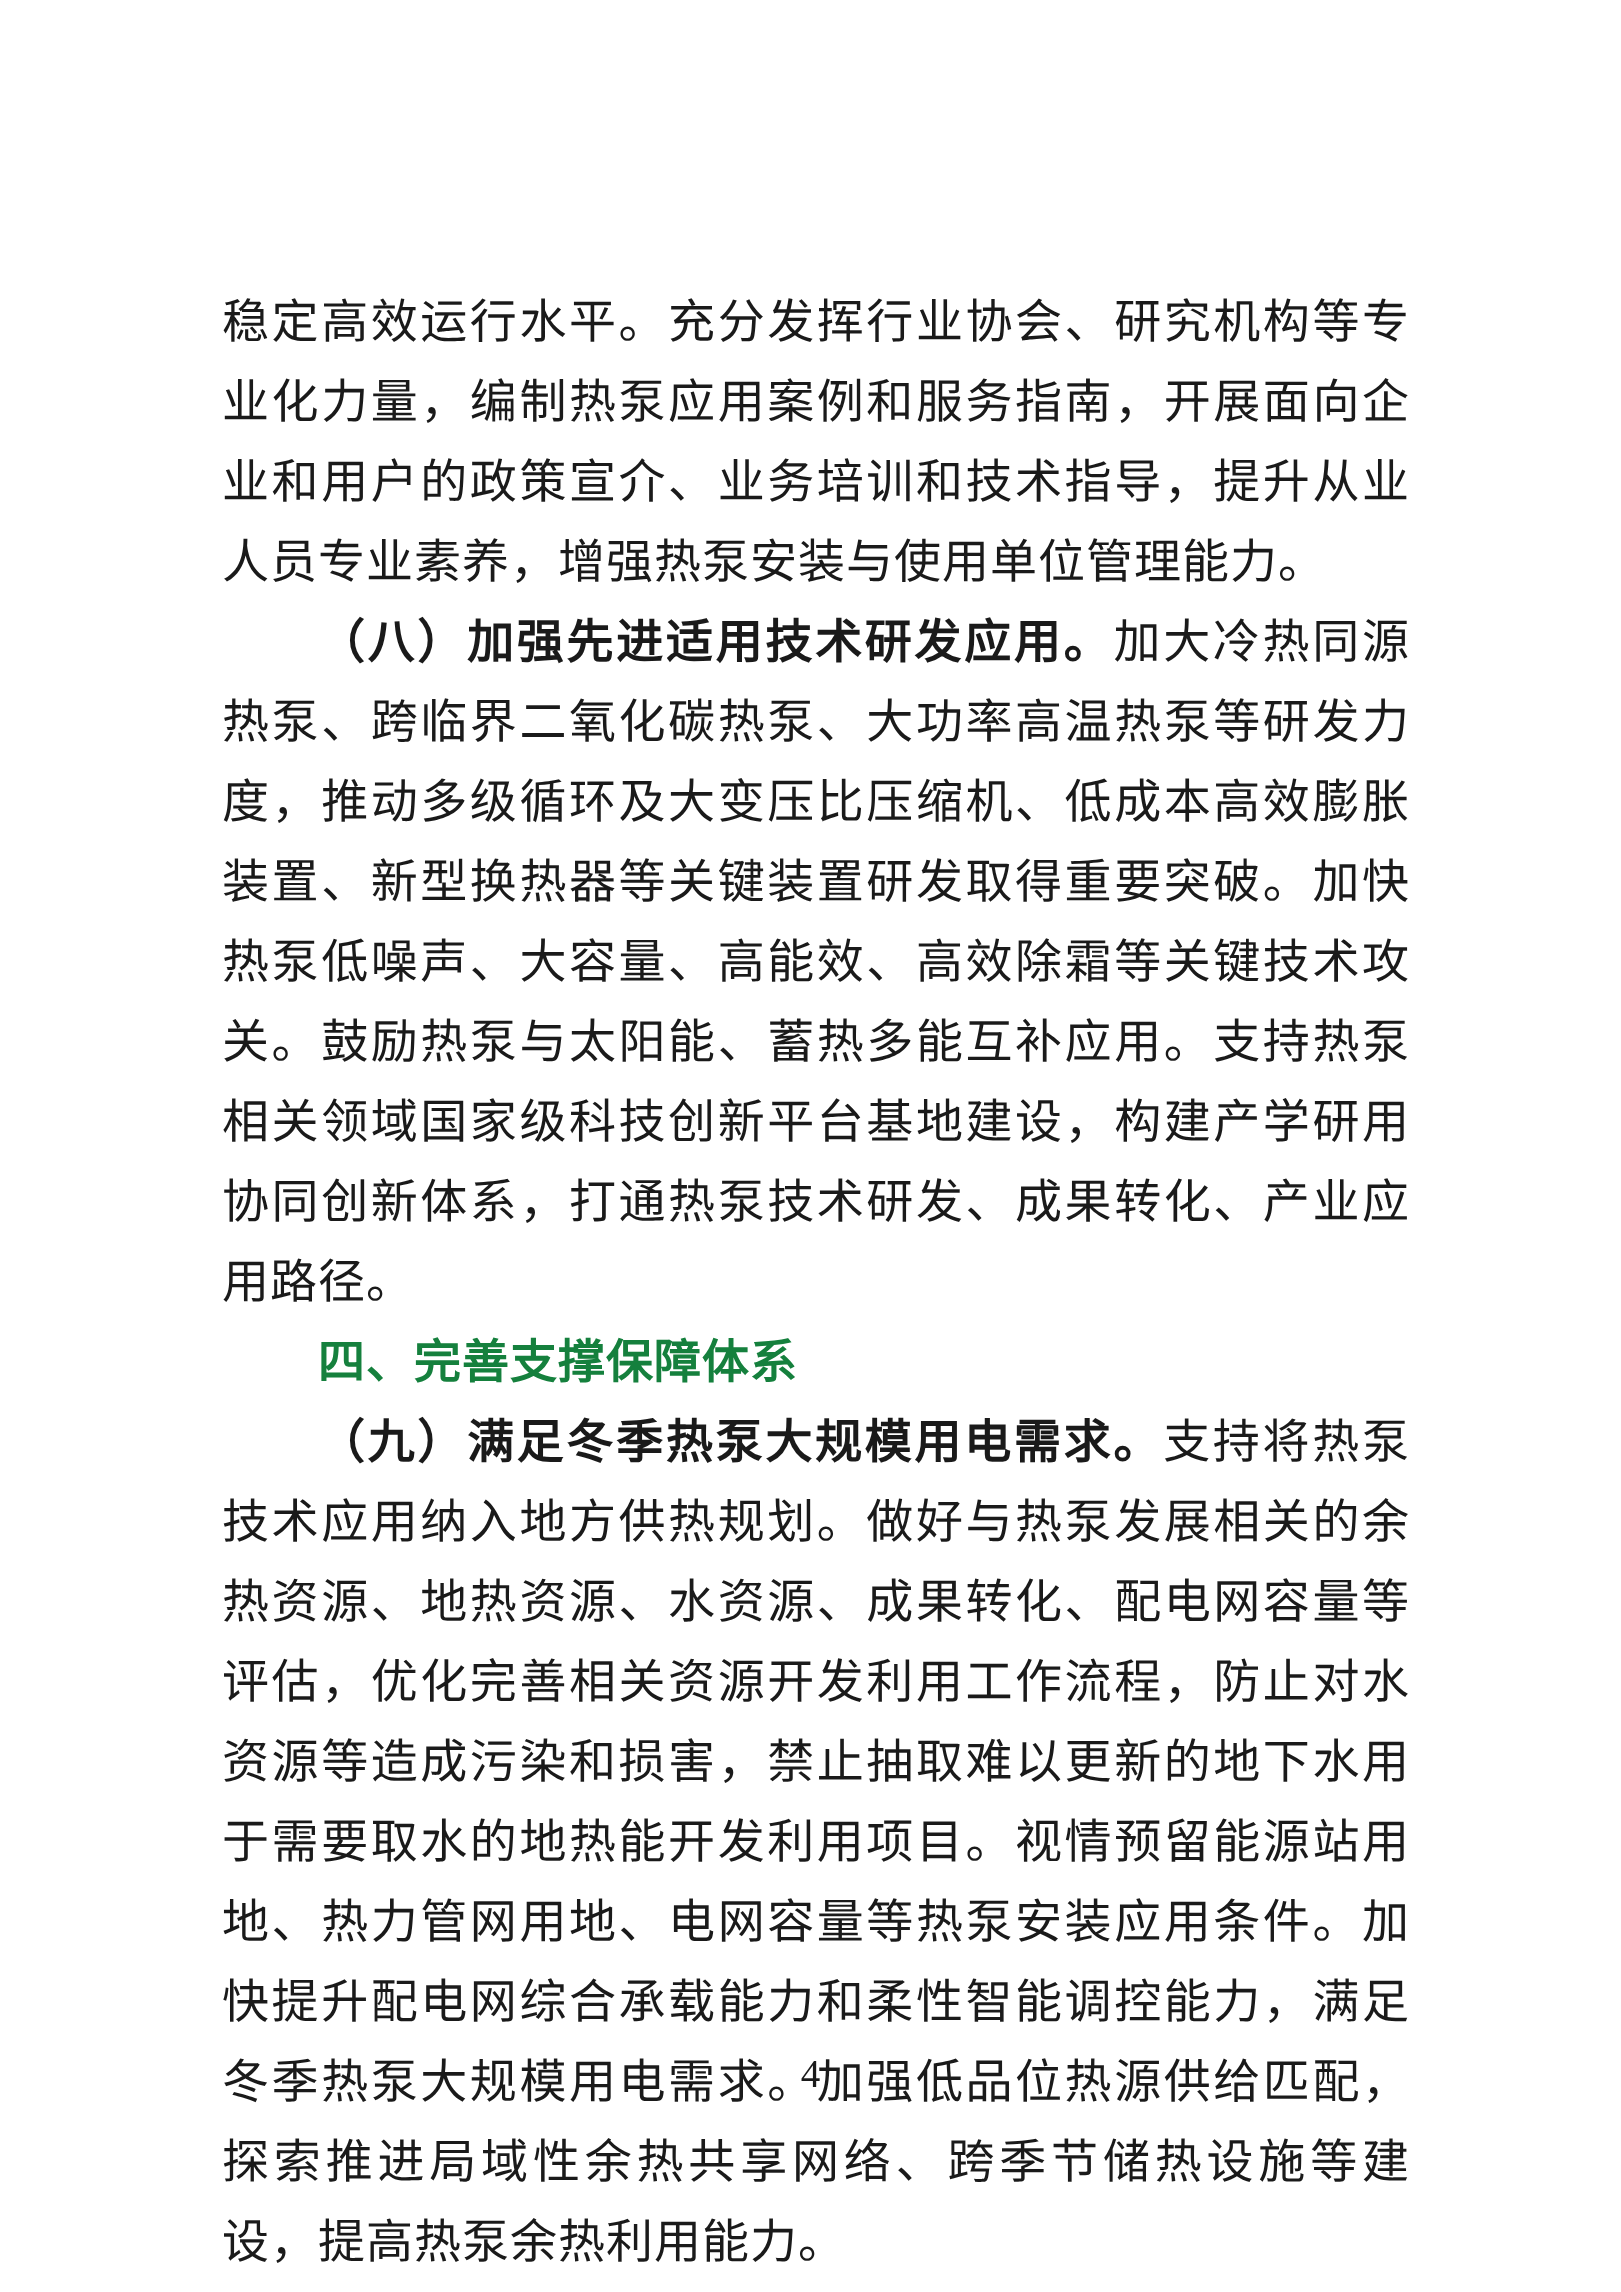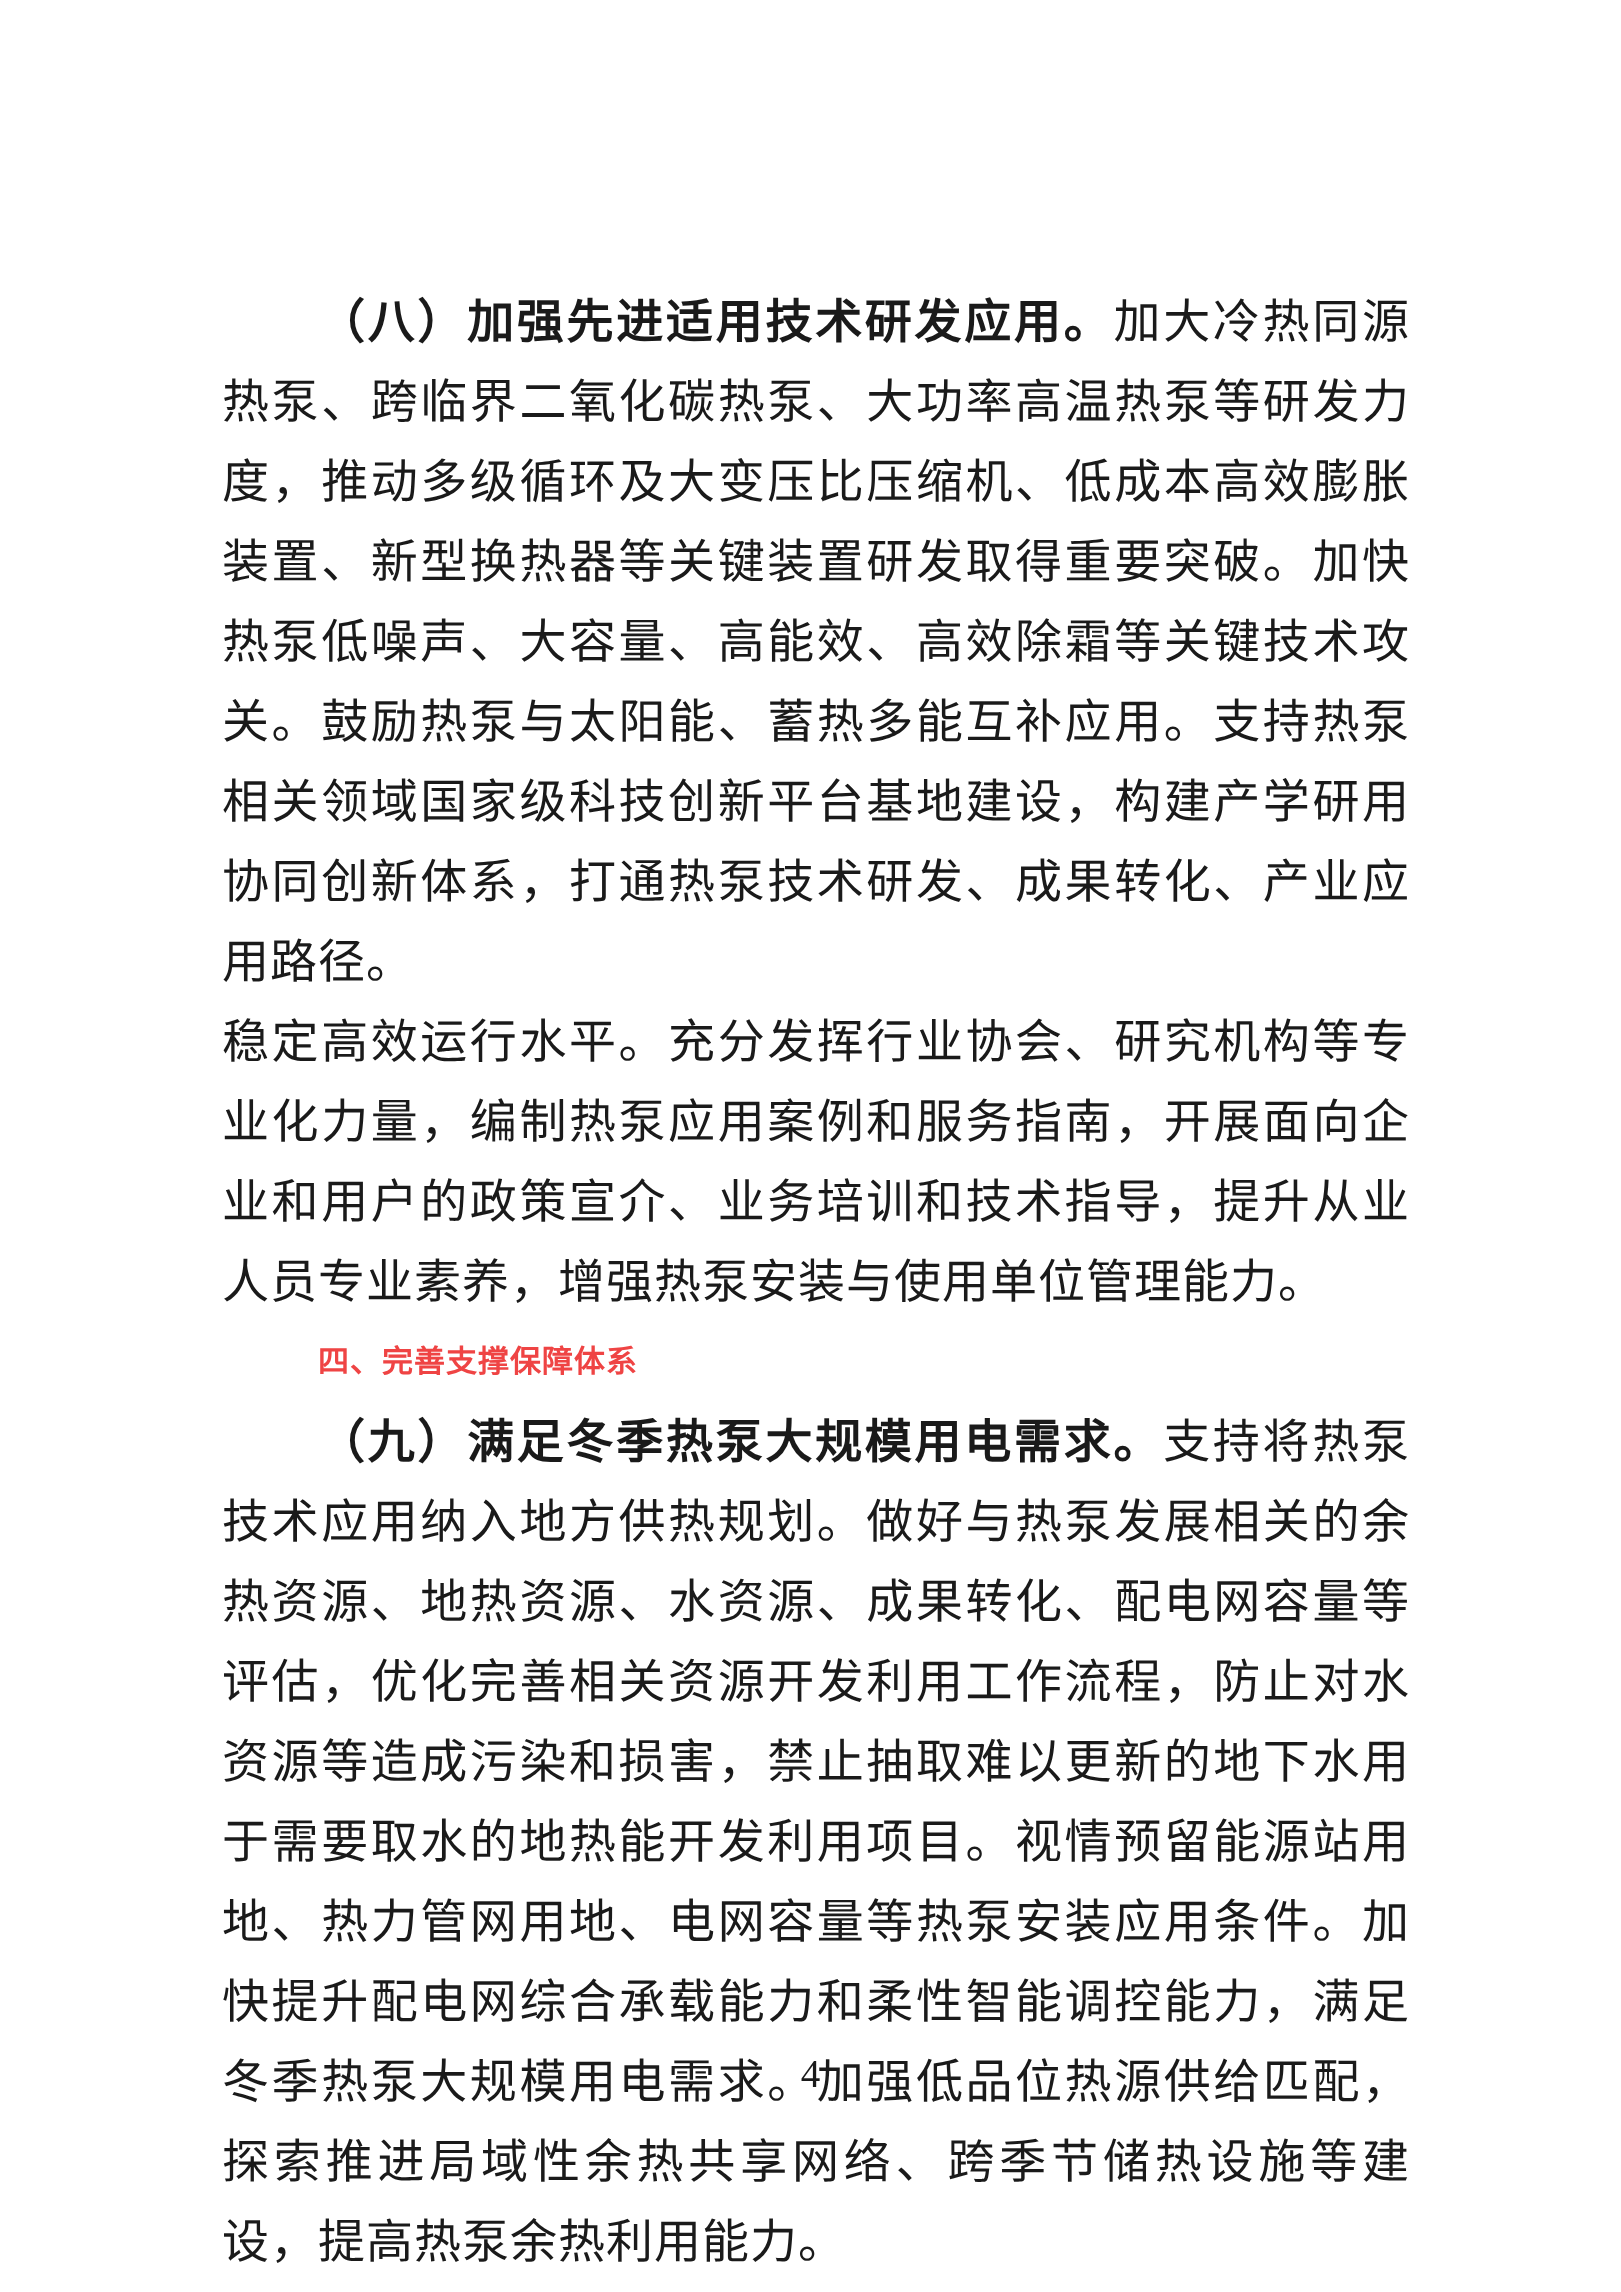--- a/index.html
+++ b/index.html
@@ -35,44 +35,44 @@
     text-indent: 96px; 
   }
   .text-block .lead {
     font-weight: 700;
   }
   .text-block h2.heading {
     margin: 0;
     padding: 0;
     font-family: "Liberation Sans", "DejaVu Sans", sans-serif;
     font-weight: 700;
-    font-size: 31px;
+    font-size: 47px;
     line-height: 80px;
     text-indent: 96px;
     text-align: left;
-    color: #ef4444;
+    color: #15803d;
   }
   .page-number {
     position: absolute;
     top: 2052px;
     left: 0;
     width: 100%;
     text-align: center;
     font-size: 39px;
     line-height: 43px;
     font-family: "Liberation Serif", "DejaVu Serif", serif;
     color: #1a1a1a;
   }
 </style>
 </head>
 <body>
 
 <div class="page">
   <div class="text-block">
+      <p class="body-para"><span>稳定高效运行水平。充分发挥行业协会、研究机构等专业化力量，编制热泵应用案例和服务指南，开展面向企业和用户的政策宣介、业务培训和技术指导，提升从业人员专业素养，增强热泵安装与使用单位管理能力。</span></p>
       <p class="body-para indent"><span class="lead">（八）加强先进适用技术研发应用。</span><span>加大冷热同源热泵、跨临界二氧化碳热泵、大功率高温热泵等研发力度，推动多级循环及大变压比压缩机、低成本高效膨胀装置、新型换热器等关键装置研发取得重要突破。加快热泵低噪声、大容量、高能效、高效除霜等关键技术攻关。鼓励热泵与太阳能、蓄热多能互补应用。支持热泵相关领域国家级科技创新平台基地建设，构建产学研用协同创新体系，打通热泵技术研发、成果转化、产业应用路径。</span></p>
-      <p class="body-para"><span>稳定高效运行水平。充分发挥行业协会、研究机构等专业化力量，编制热泵应用案例和服务指南，开展面向企业和用户的政策宣介、业务培训和技术指导，提升从业人员专业素养，增强热泵安装与使用单位管理能力。</span></p>
       <h2 class="heading">四、完善支撑保障体系</h2>
       <p class="body-para indent"><span class="lead">（九）满足冬季热泵大规模用电需求。</span><span>支持将热泵技术应用纳入地方供热规划。做好与热泵发展相关的余热资源、地热资源、水资源、成果转化、配电网容量等评估，优化完善相关资源开发利用工作流程，防止对水资源等造成污染和损害，禁止抽取难以更新的地下水用于需要取水的地热能开发利用项目。视情预留能源站用地、热力管网用地、电网容量等热泵安装应用条件。加快提升配电网综合承载能力和柔性智能调控能力，满足冬季热泵大规模用电需求。加强低品位热源供给匹配，探索推进局域性余热共享网络、跨季节储热设施等建设，提高热泵余热利用能力。</span></p>
       <p class="body-para indent"></p>
     </div>
   <div class="page-number">4</div>
 </div>
 
 
 </body></html>

